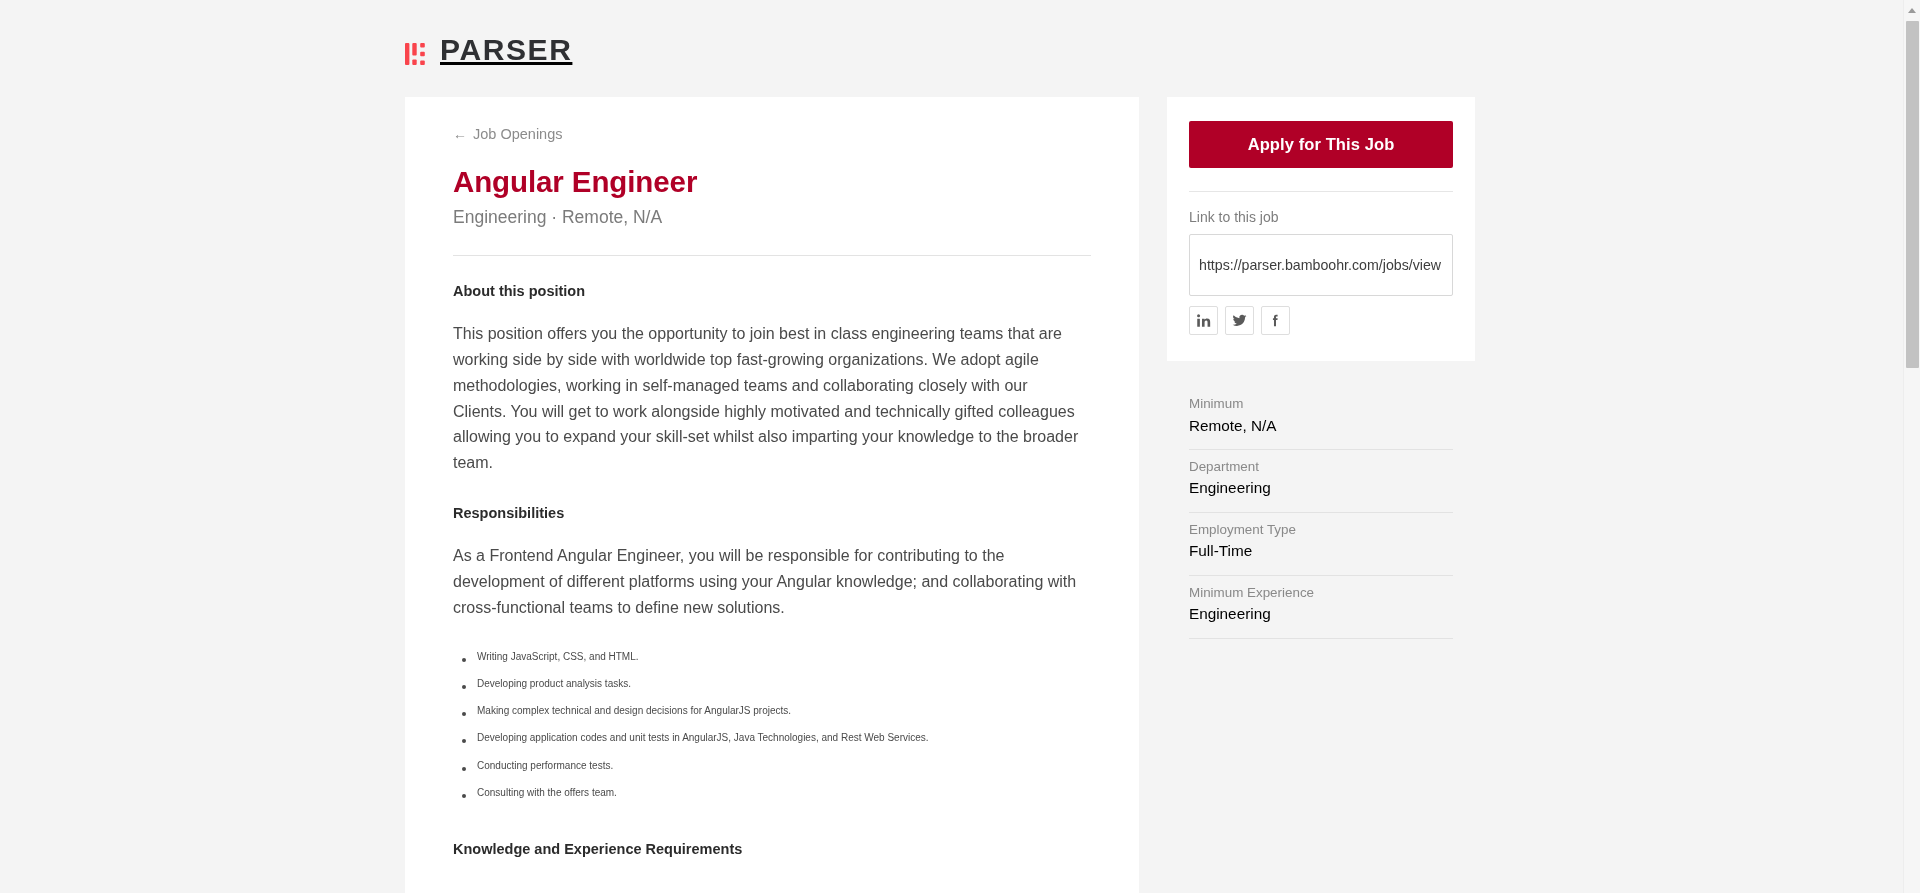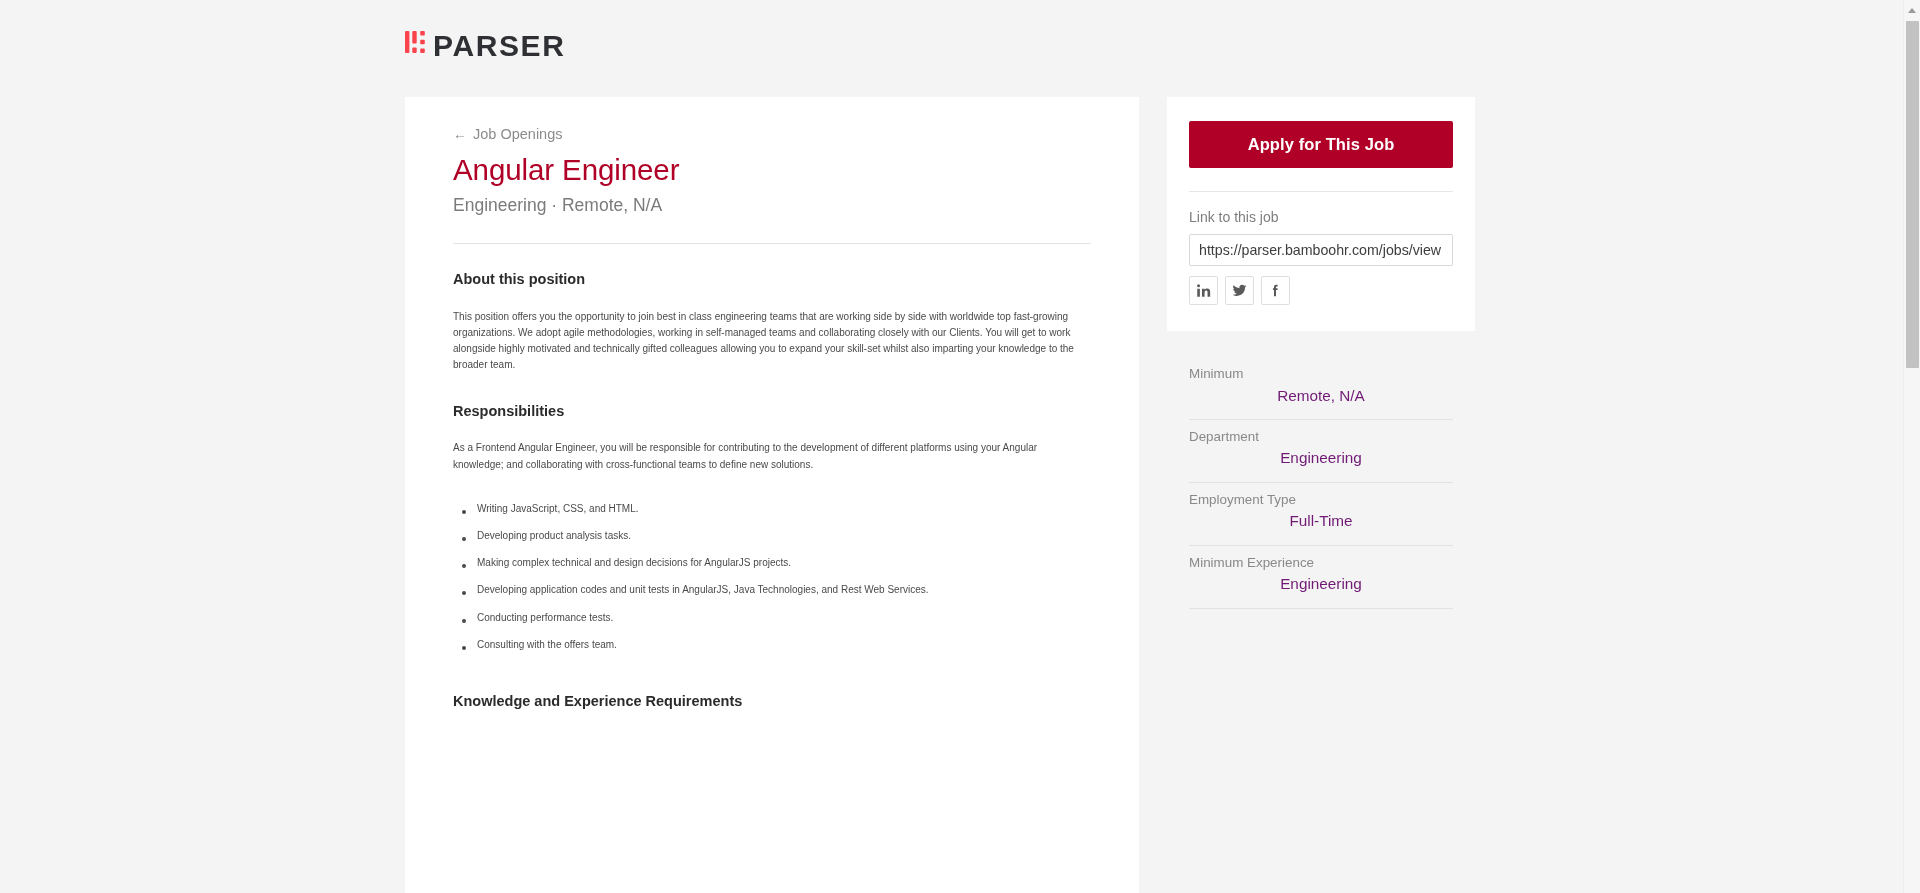--- a/index.html
+++ b/index.html
@@ -29,23 +29,24 @@
     left: 0; top: 0;
     width: 1920px;
     height: 97px;
     background: #f4f4f4;
   }
   .logo {
     position: absolute;
     left: 405px;
     top: 31px;
     display: flex;
-    align-items: flex-start;
-    gap: 2px;
+    align-items: flex-end;
+    gap: 9px;
     height: 34px;
+    text-decoration: underline;
   }
   .logo-mark {
     display: block;
   }
   .logo-word {
     font-family: "Liberation Sans", sans-serif;
     font-size: 30px;
     font-weight: 700;
     letter-spacing: 1.6px;
     color: #2f3033;
@@ -81,24 +82,24 @@
     align-items: baseline;
     gap: 6px;
     text-decoration: none;
     cursor: pointer;
   }
   .breadcrumb .arrow { font-size: 14px; color: #8b8b8b; }
   .breadcrumb .crumb-label { color: #8b8b8b; }
 
   .job-title {
     font-size: 29.5px;
-    font-weight: 400;
+    font-weight: 700;
     color: #b00027;
     line-height: 1.18;
-    margin: 0 0 6px 0;
+    margin: 12px 0 6px 0;
     letter-spacing: -0.1px;
   }
   .job-subtitle {
     font-size: 17.5px;
     color: #7b7b7b;
     font-weight: 400;
     line-height: 1.3;
     margin: 0 0 26px 0;
   }
   .header-divider {
@@ -112,21 +113,21 @@
   .section-heading {
     font-size: 14.5px;
     font-weight: 700;
     color: #2b2b2b;
     margin: 0 0 20px 0;
     line-height: 1.3;
   }
   .section-heading.spaced-top { margin-top: 40px; }
 
   .body-para {
-    font-size: 10px;
+    font-size: 16px;
     line-height: 1.62;
     color: #4a4a4a;
     margin: 0 0 28px 0;
     max-width: 630px;
   }
   .body-para:last-child { margin-bottom: 0; }
 
   ul.bullets {
     margin: 0 0 4px 0;
     padding-left: 22px;
@@ -183,21 +184,21 @@
     font-size: 14px;
     color: #7d7d7d;
     margin: 12px 0 8px 0;
     line-height: 1.3;
   }
   .link-input {
     width: 100%;
     font-family: "Liberation Sans", sans-serif;
     font-size: 14.2px;
     color: #3d3d3d;
-    padding: 7px 9px;
+    padding: 22px 9px;
     border: 1px solid #d8d8d8;
     border-radius: 2px;
     background: #ffffff;
     outline: none;
   }
   .share-row {
     display: flex;
     gap: 7px;
     margin-top: 10px;
   }
@@ -227,23 +228,22 @@
   }
   .meta-item:last-child { border-bottom: 1px solid #e2e2e2; }
   .meta-label {
     font-size: 13.4px;
     color: #898989;
     line-height: 1.45;
     margin-bottom: 1px;
   }
   .meta-value {
     font-size: 15.3px;
-    color: #701a75;
+    color: #000000;
     line-height: 1.4;
-    text-align: center;
   }
 
   
   .scrollbar {
     position: absolute;
     right: 0; top: 0;
     width: 17px;
     height: 893px;
     background: #f6f6f6;
     border-left: 1px solid #ededed;

